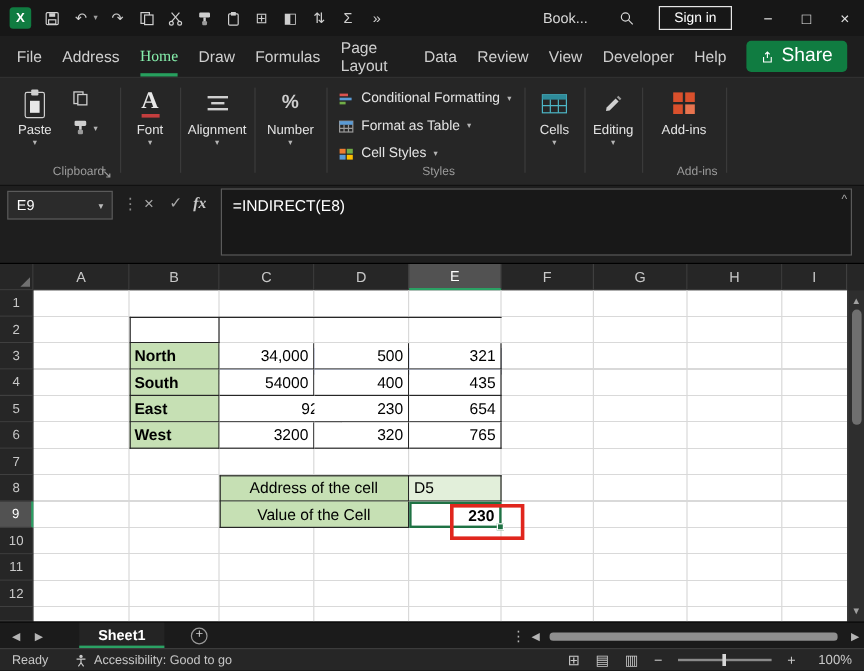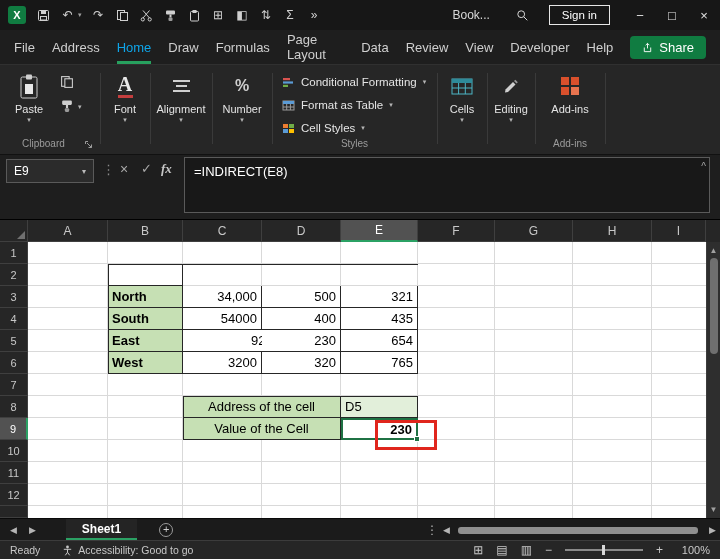--- a/index.html
+++ b/index.html
@@ -21,34 +21,34 @@
   .signin{margin-left:20px;background:transparent;border:1px solid #e6e6e6;color:#fff;
           font-size:11.5px;padding:3px 12px;font-family:inherit;cursor:pointer;}
   .wincontrols{display:flex;margin-left:14px;height:30px;}
   .wc{width:32px;height:30px;display:flex;align-items:center;justify-content:center;
       color:#e2e2e2;font-size:13px;}
 
   
   .menubar{position:absolute;top:30px;left:0;right:0;height:34px;background:#1e1e1e;
            display:flex;align-items:center;padding:0 14px;gap:17px;font-size:13px;color:#cfcfcf;}
   .mi{display:flex;align-items:center;height:100%;border-bottom:3px solid transparent;padding-top:3px;}
-  .mi.active{border-bottom-color:#27A05E;color:#0ea5e9;}
+  .mi.active{border-bottom-color:#27A05E;color:#86efac;font-family:Liberation Serif, serif;}
   .share{margin-left:auto;display:flex;align-items:center;gap:6px;background:#107C41;border:none;
-         color:#fff;font-size:13px;padding:4px 12px;border-radius:4px;font-family:inherit;cursor:pointer;}
+         color:#fff;font-size:16px;padding:4px 12px;border-radius:4px;font-family:inherit;cursor:pointer;}
 
   
   .ribbon{position:absolute;top:64px;left:0;right:0;height:91px;background:#262626;border-top:1px solid #303030;border-bottom:1px solid #111;}
   .rgroup{position:absolute;top:0;height:100%;}
   .rsep{position:absolute;top:8px;bottom:10px;width:1px;background:#3a3a3a;}
   .bigbtn{position:absolute;top:5px;display:flex;flex-direction:column;align-items:center;gap:1px;cursor:pointer;}
   .bicon{height:32px;display:flex;align-items:center;justify-content:center;}
   .blabel{font-size:11px;color:#e4e4e4;white-space:nowrap;}
   .bcaret{font-size:7px;color:#b5b5b5;line-height:7px;}
   .smicon{position:absolute;display:flex;align-items:center;cursor:pointer;}
-  .grplabel{position:absolute;bottom:5px;font-size:10px;color:#9c9c9c;white-space:nowrap;}
+  .grplabel{position:absolute;bottom:5px;font-size:10px;color:#9c9c9c;white-space:nowrap;margin-left:22px;}
   .launcher{position:absolute;bottom:5px;display:flex;cursor:pointer;}
   .stylerow{position:absolute;left:10px;display:flex;align-items:center;gap:6px;height:18px;cursor:pointer;}
   .slabel{font-size:11.5px;color:#e4e4e4;white-space:nowrap;}
   .scaret{font-size:7px;color:#b5b5b5;}
   .fonticonA{font-family:"Liberation Serif",serif;font-weight:bold;font-size:20px;color:#e8e8e8;
              display:flex;flex-direction:column;align-items:center;line-height:20px;}
   .fonticonA i{display:block;width:15px;height:3px;background:#C43E3E;margin-top:1px;}
   .alignicon i{display:block;height:2px;background:#cfcfcf;margin:3px auto;}
   .numicon{font-size:16px;font-weight:bold;color:#cfcfcf;}
 

